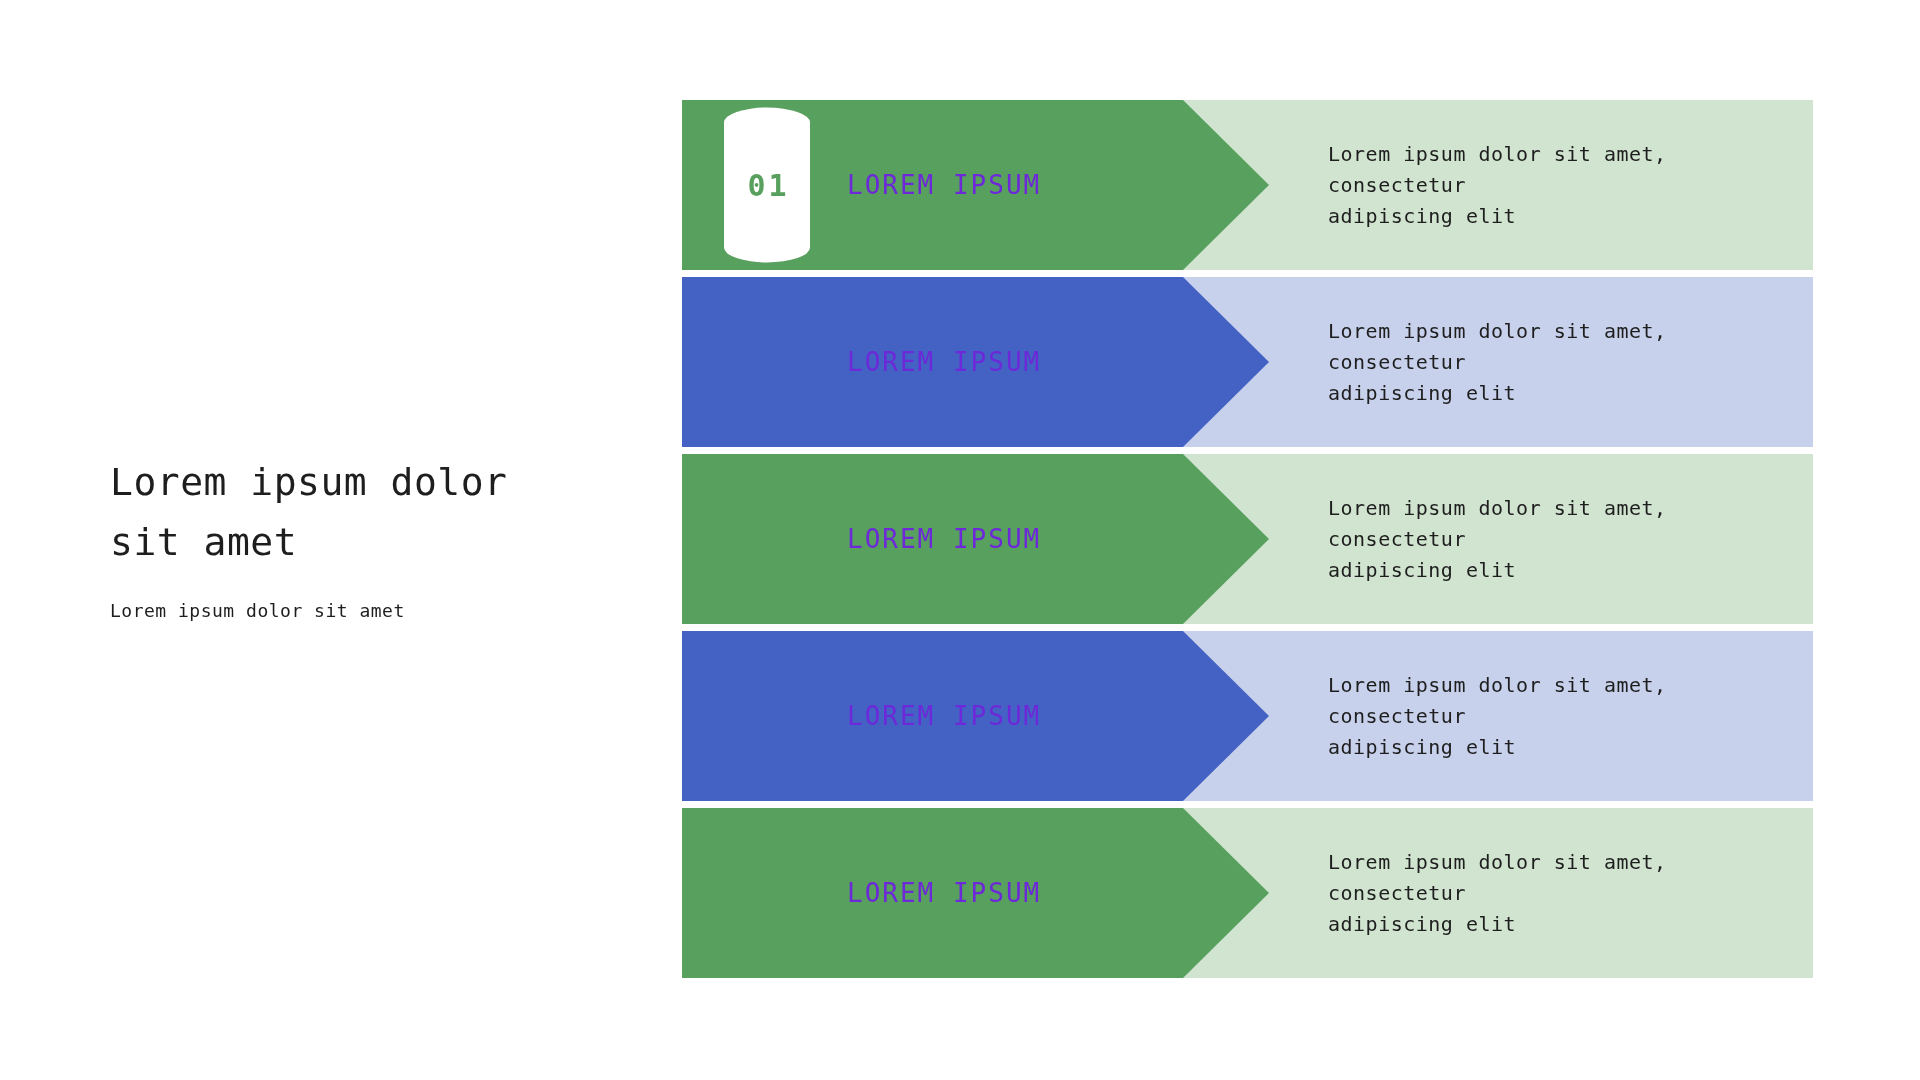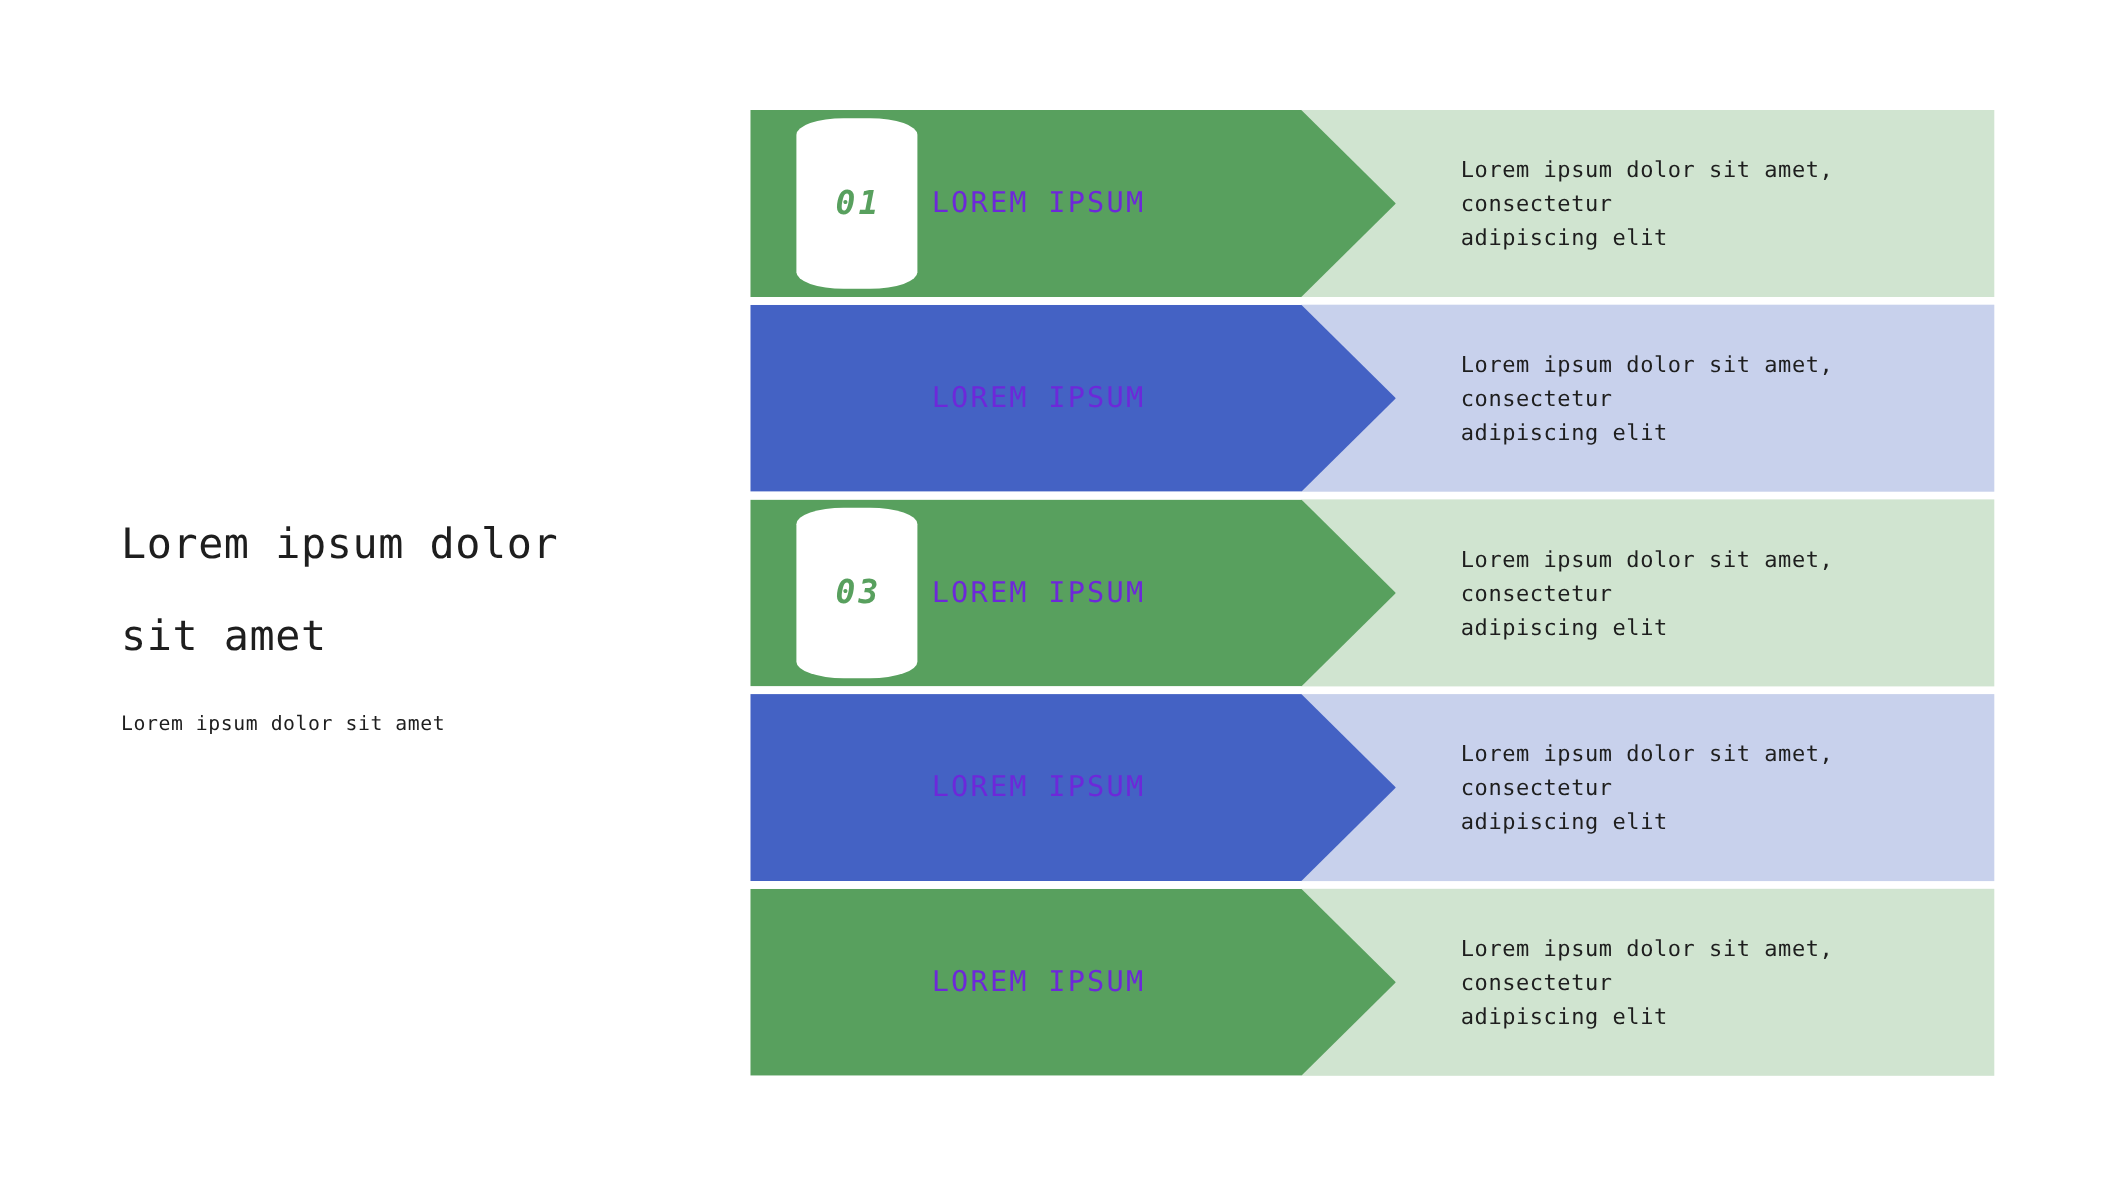--- a/index.html
+++ b/index.html
@@ -16,21 +16,21 @@
   }
 
   
   .intro {
     position: absolute;
     left: 110px; top: 452px;
     color: var(--text);
   }
   .intro-title {
     font-size: 38px;
-    line-height: 84px;
+    line-height: 60px;
     font-weight: 500;
     letter-spacing: 0.5px;
     white-space: pre-line;
     color: var(--text);
   }
   .intro-subtitle {
     margin-top: 26px;
     font-size: 18px;
     line-height: 26px;
     letter-spacing: 0.5px;
@@ -65,27 +65,26 @@
     width: 587px; height: 170px;
     clip-path: polygon(0 0, 85.35% 0, 100% 50%, 85.35% 100%, 0 100%);
   }
   .row.green .row-arrow { background: var(--green); }
   .row.blue  .row-arrow { background: var(--blue); }
 
   .badge {
     position: absolute;
     left: 42px; top: 50%;
     transform: translateY(-50%);
-    width: 110px; height: 155px;
+    width: 86px; height: 155px;
     background: var(--badge-bg);
     border-radius: 43px / 15px;
     display: flex;
     align-items: center;
     justify-content: center;
-    font-style: italic;
   }
   .badge-num {
     font-size: 30px;
     font-weight: bold;
     letter-spacing: 3px;
     margin-left: 3px; 
   }
   .row.green .badge-num { color: var(--green); }
   .row.blue  .badge-num { color: var(--blue); }
 
@@ -139,23 +138,20 @@
     <div class="row-light"></div>
     <div class="row-arrow"></div>
     <div class="row-label">LOREM IPSUM</div>
     <div class="row-desc">Lorem ipsum dolor sit amet, consectetur
 adipiscing elit</div>
   </div>
 
   <div class="row green">
     <div class="row-light"></div>
     <div class="row-arrow"></div>
-    <div class="badge">
-      <span class="badge-num">03</span>
-    </div>
     <div class="row-label">LOREM IPSUM</div>
     <div class="row-desc">Lorem ipsum dolor sit amet, consectetur
 adipiscing elit</div>
   </div>
 
   <div class="row blue">
     <div class="row-light"></div>
     <div class="row-arrow"></div>
     <div class="row-label">LOREM IPSUM</div>
     <div class="row-desc">Lorem ipsum dolor sit amet, consectetur

